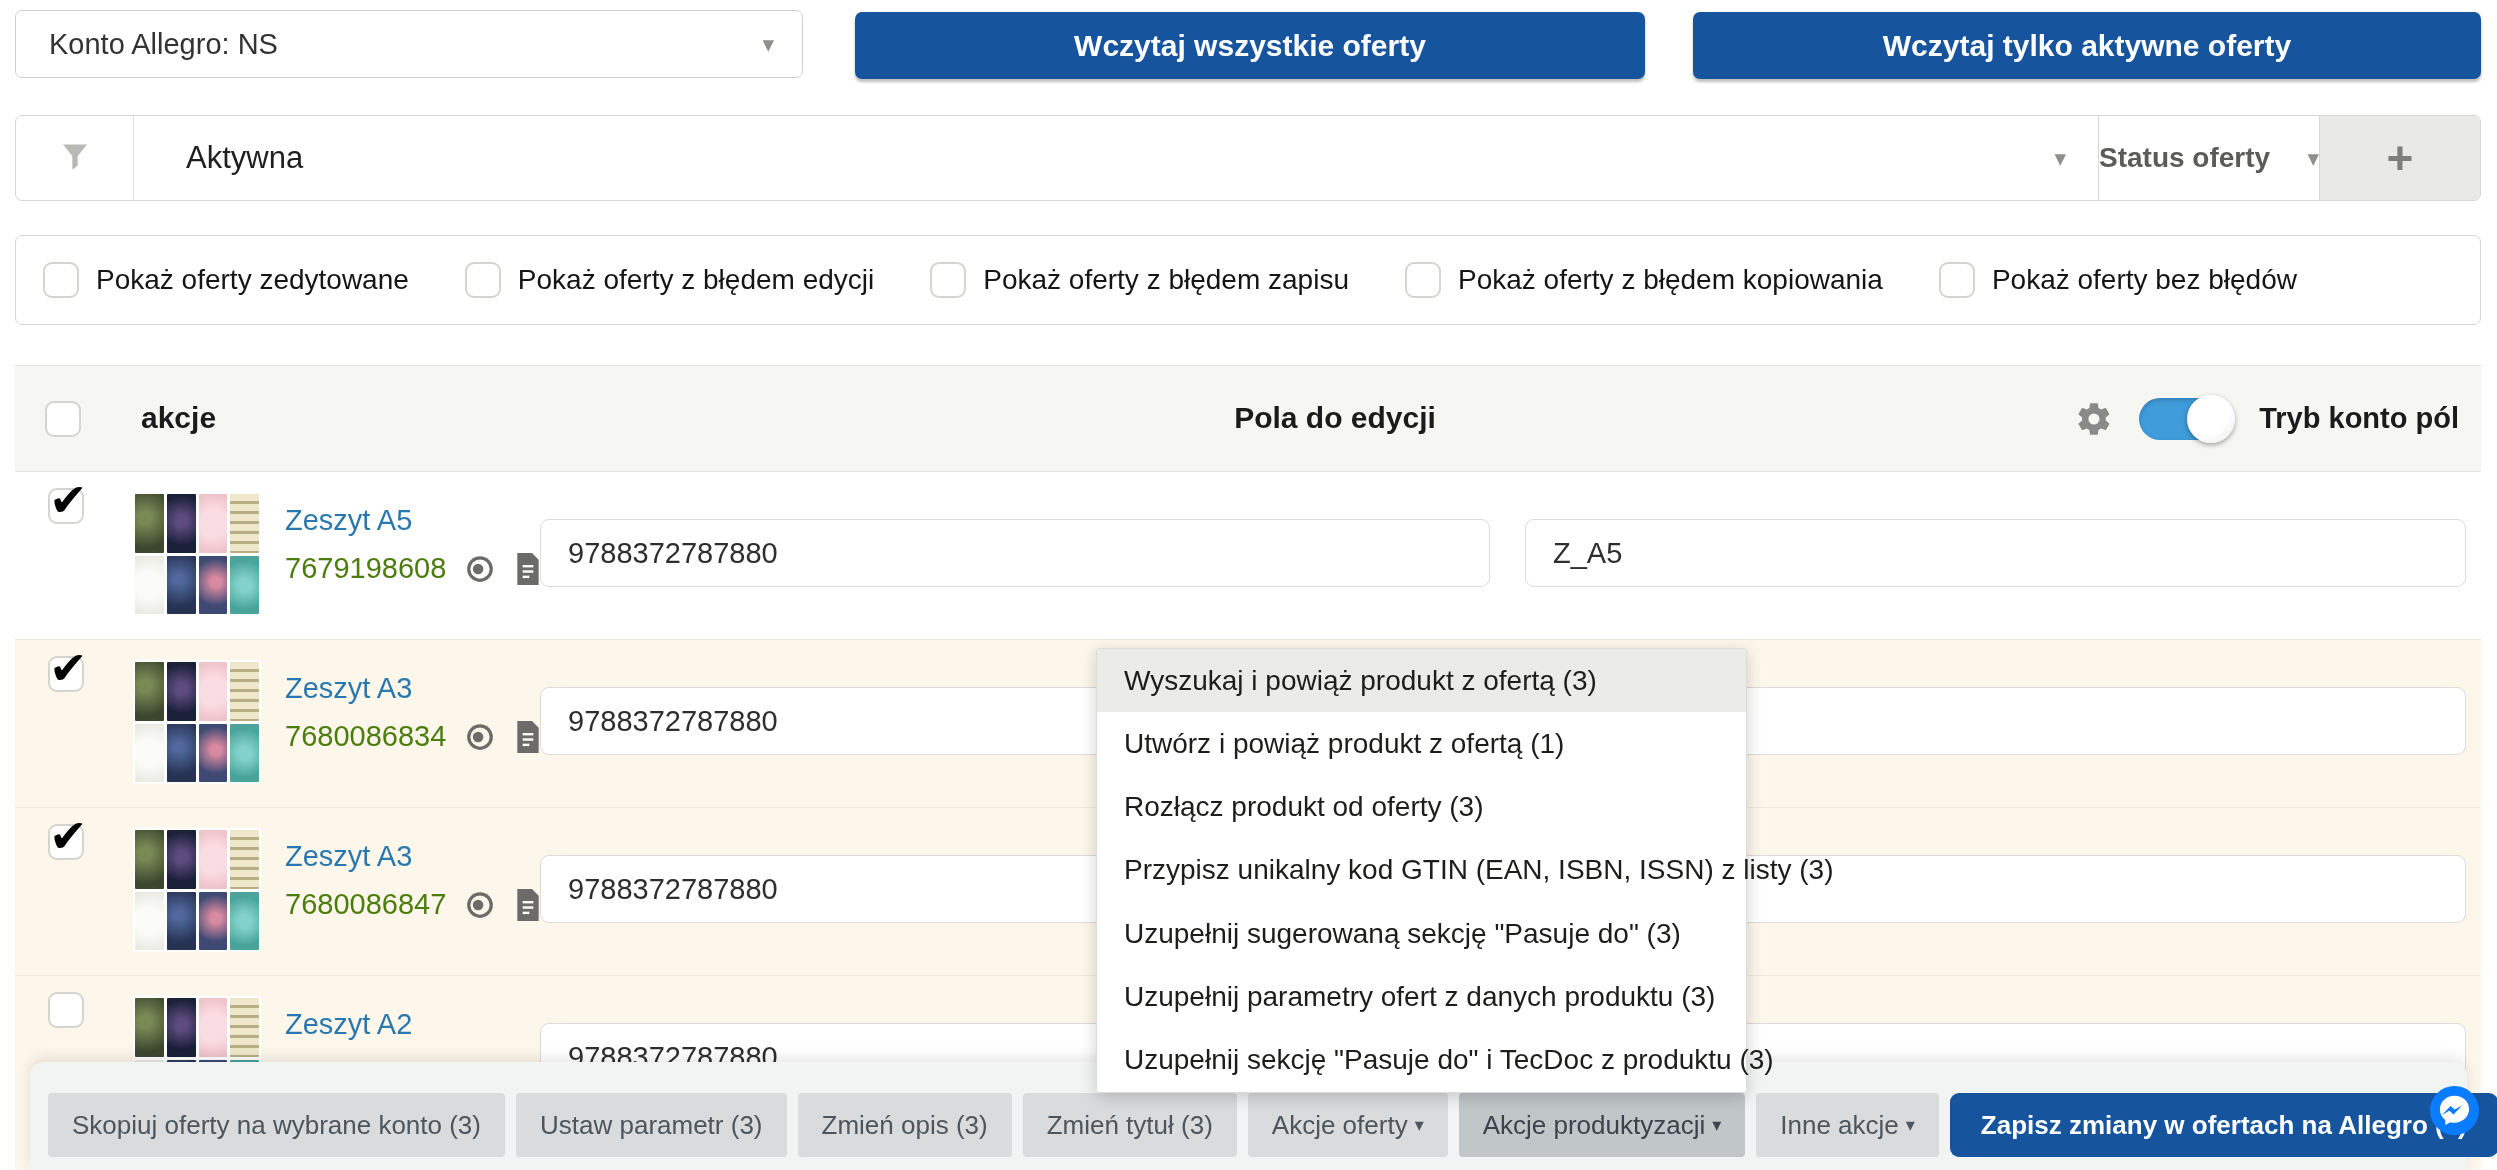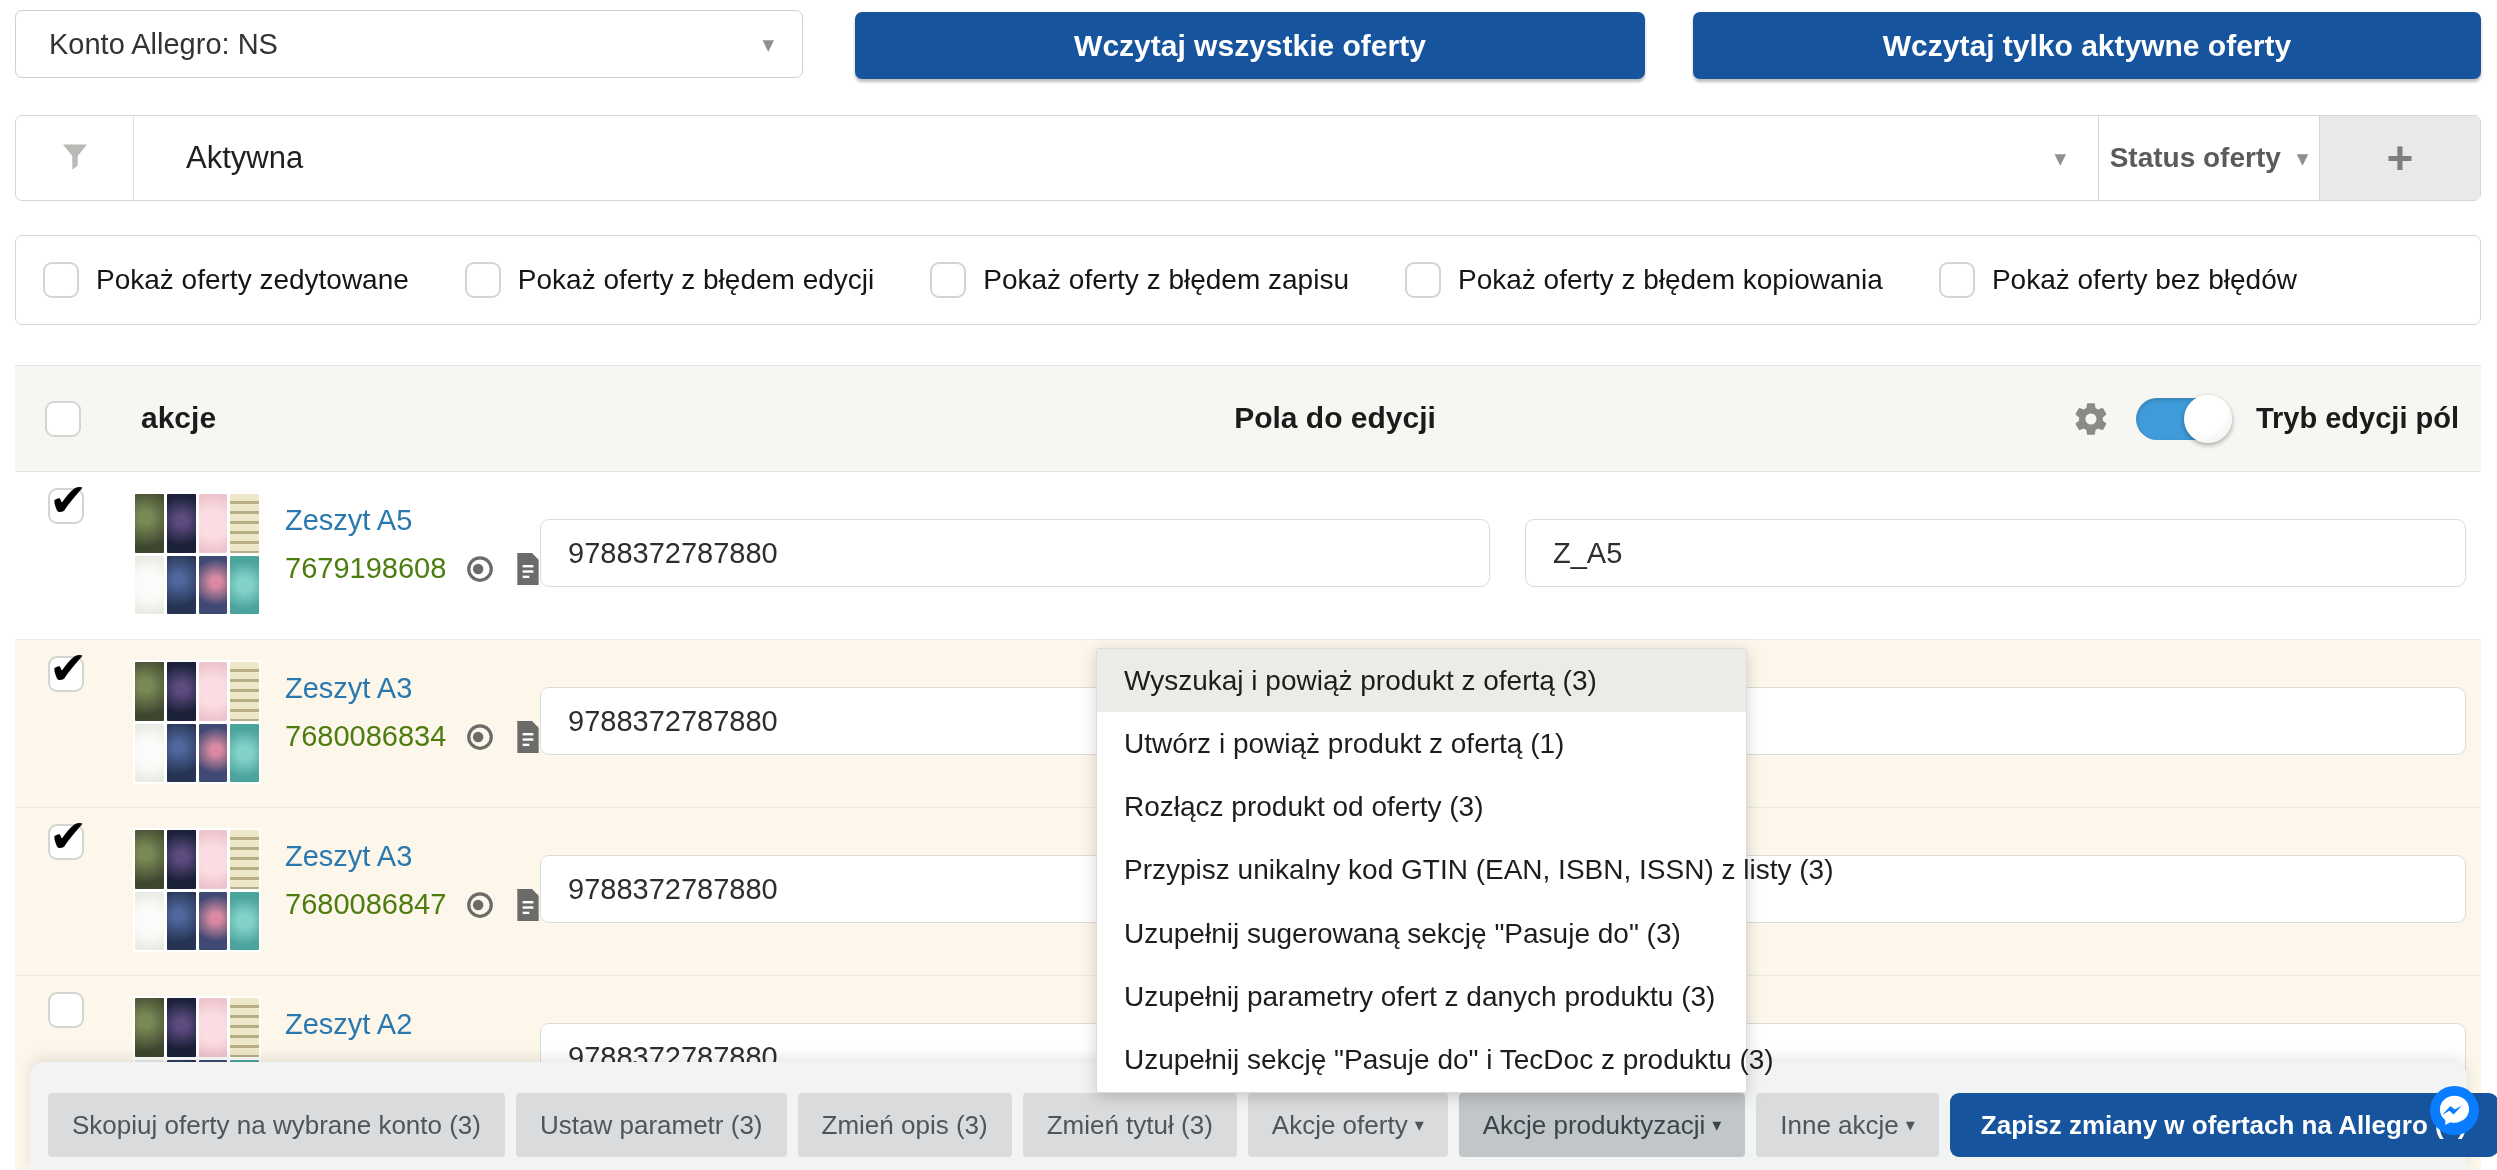--- a/index.html
+++ b/index.html
@@ -34,21 +34,21 @@
     border: 1px solid #d6d6d2; border-radius: 7px; background: #fff;
     display: flex; overflow: hidden;
   }
   .funnel-cell { width: 118px; border-right: 1px solid #e2e2de;
     display: flex; align-items: center; justify-content: center; flex: none; }
   .filter-value-cell { flex: 1; display: flex; align-items: center;
     justify-content: space-between; padding: 0 32px 0 52px;
     font-size: 31px; color: #1f1f1f; cursor: pointer; }
   .status-cell { width: 222px; flex: none; border-left: 1px solid #d6d6d2;
     border-right: 1px solid #d6d6d2; background: #fff; display: flex;
-    align-items: center; justify-content: center; gap: 16px;
+    align-items: center; justify-content: space-between; gap: 16px;
     font-size: 28px; font-weight: bold; color: #5b5b59; cursor: pointer; }
   .plus-cell { width: 160px; flex: none; background: #e9e9e7;
     display: flex; align-items: center; justify-content: center;
     font-size: 46px; font-weight: bold; color: #7e7e7c; cursor: pointer; }
 
   
   .checkbar {
     position: absolute; left: 15px; top: 235px; width: 2466px; height: 90px;
     border: 1px solid #d6d6d2; border-radius: 7px; background: #fff;
     display: flex; align-items: center; padding-left: 27px; gap: 56px;
@@ -202,21 +202,21 @@
       <span class="cb"></span>
       <span class="th-offer">akcje</span>
       <span class="th-fields">Pola do edycji</span>
       <div class="thead-right">
         <svg class="icon-svg" width="38" height="38" viewBox="0 0 24 24" fill="#8a8a88">
             <path d="M19.4 13c.04-.33.07-.66.07-1s-.03-.67-.07-1l2.1-1.65c.19-.15.24-.42.12-.64l-2-3.46c-.12-.22-.39-.3-.61-.22l-2.49 1a7.3 7.3 0 0 0-1.69-.98l-.38-2.65A.49.49 0 0 0 13.96 2h-4c-.25 0-.46.18-.49.42l-.38 2.65c-.61.25-1.17.59-1.69.98l-2.49-1a.5.5 0 0 0-.61.22l-2 3.46c-.12.22-.07.49.12.64L4.53 11c-.04.33-.07.66-.07 1s.03.67.07 1l-2.11 1.65a.5.5 0 0 0-.12.64l2 3.46c.12.22.39.3.61.22l2.49-1c.52.39 1.08.73 1.69.98l.38 2.65c.03.24.24.42.49.42h4c.25 0 .46-.18.49-.42l.38-2.65a7.3 7.3 0 0 0 1.69-.98l2.49 1c.22.08.49 0 .61-.22l2-3.46a.5.5 0 0 0-.12-.64L19.4 13zm-7.44 2.5a3.5 3.5 0 1 1 0-7 3.5 3.5 0 0 1 0 7z"></path>
           </svg>
         <div class="toggle">
           <div class="knob"></div>
         </div>
-        <span class="toggle-label">Tryb edycji pól</span>
+        <span class="toggle-label">Tryb konto pól</span>
       </div>
     </div>
 
     <div class="trow">
       <span class="cb">
           <span class="tick">✔</span>
         </span>
       <div class="thumb">
         <i class="t1"></i>
           <i class="t2"></i>

